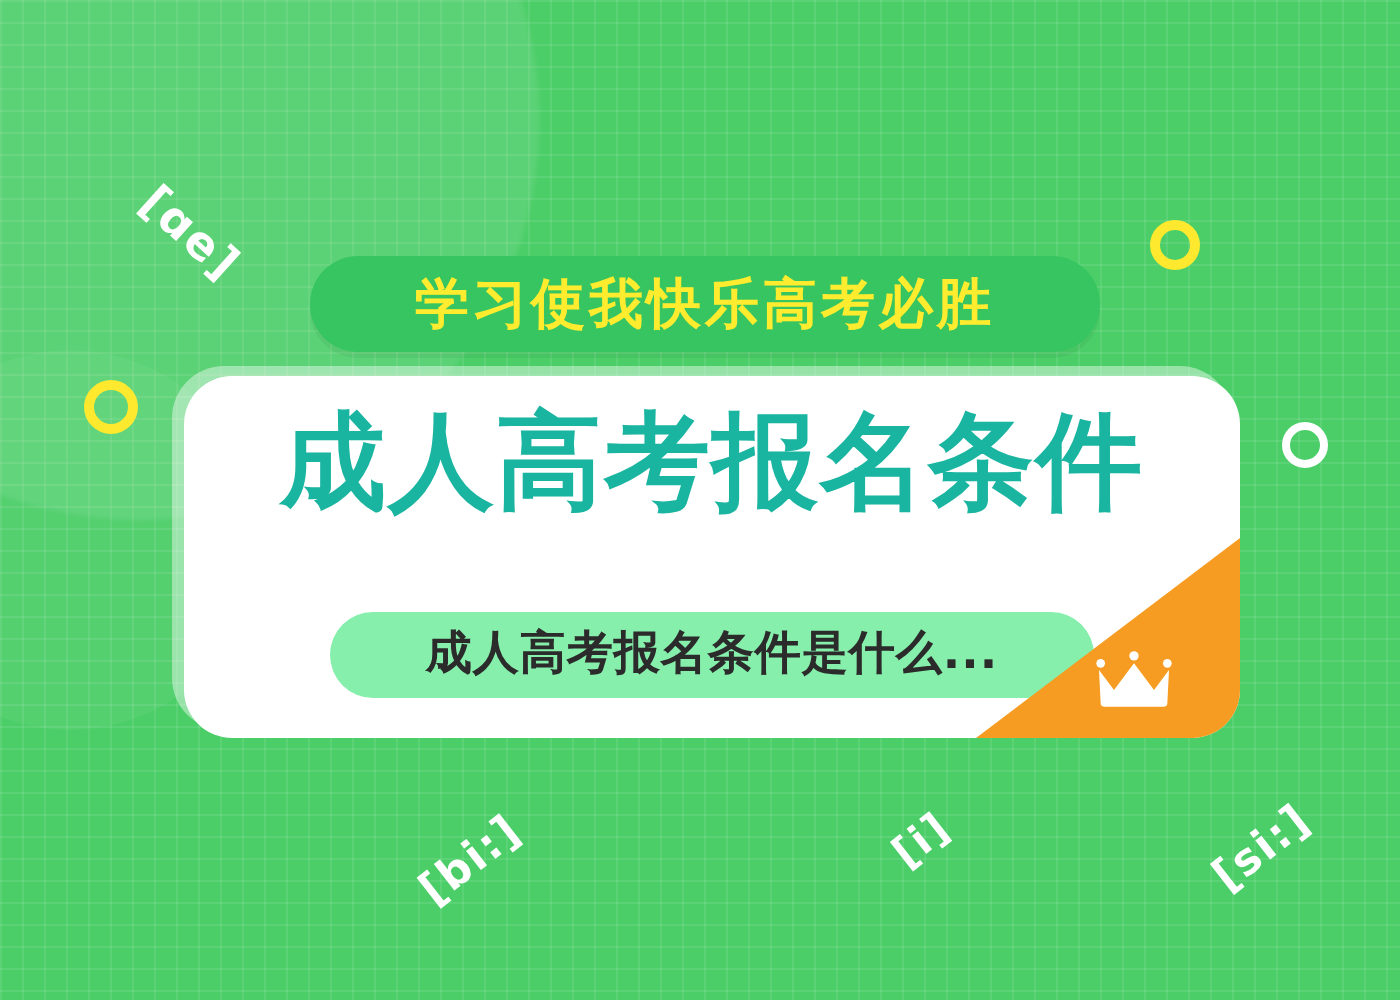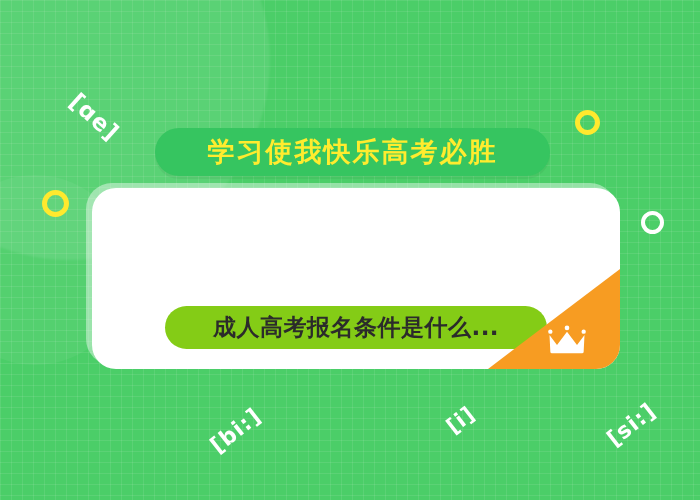--- a/index.html
+++ b/index.html
@@ -147,21 +147,21 @@
   }
 
   
   .subtitle-pill {
     position: absolute;
     left: 73px;
     top: 118px;
     width: 382px;
     height: 43px;
     border-radius: 22px;
-    background: #84cc16;
+    background: #86efac;
     display: flex;
     align-items: center;
     justify-content: center;
   }
   .subtitle-text {
     color: #2b2b2b;
     font-size: 23px;
     font-weight: bold;
     letter-spacing: 0.5px;
     line-height: 1;
@@ -204,20 +204,21 @@
   <div class="phonetic ph-3">[i]</div>
   <div class="phonetic ph-4">[si:]</div>
 
   <div class="banner">
     <span class="banner-text">学习使我快乐高考必胜</span>
   </div>
 
   <div class="card-shadow"></div>
   <div class="card">
 
+    <div class="card-title">成人高考报名条件</div>
 
     <div class="subtitle-pill">
       <span class="subtitle-text">成人高考报名条件是什么...</span>
     </div>
 
     <div class="corner"></div>
     <svg class="crown" viewBox="0 0 48 36">
       <circle cx="4" cy="8" r="2.6" fill="#ffffff"></circle>
       <circle cx="24" cy="3.5" r="2.8" fill="#ffffff"></circle>
       <circle cx="44" cy="8" r="2.6" fill="#ffffff"></circle>

